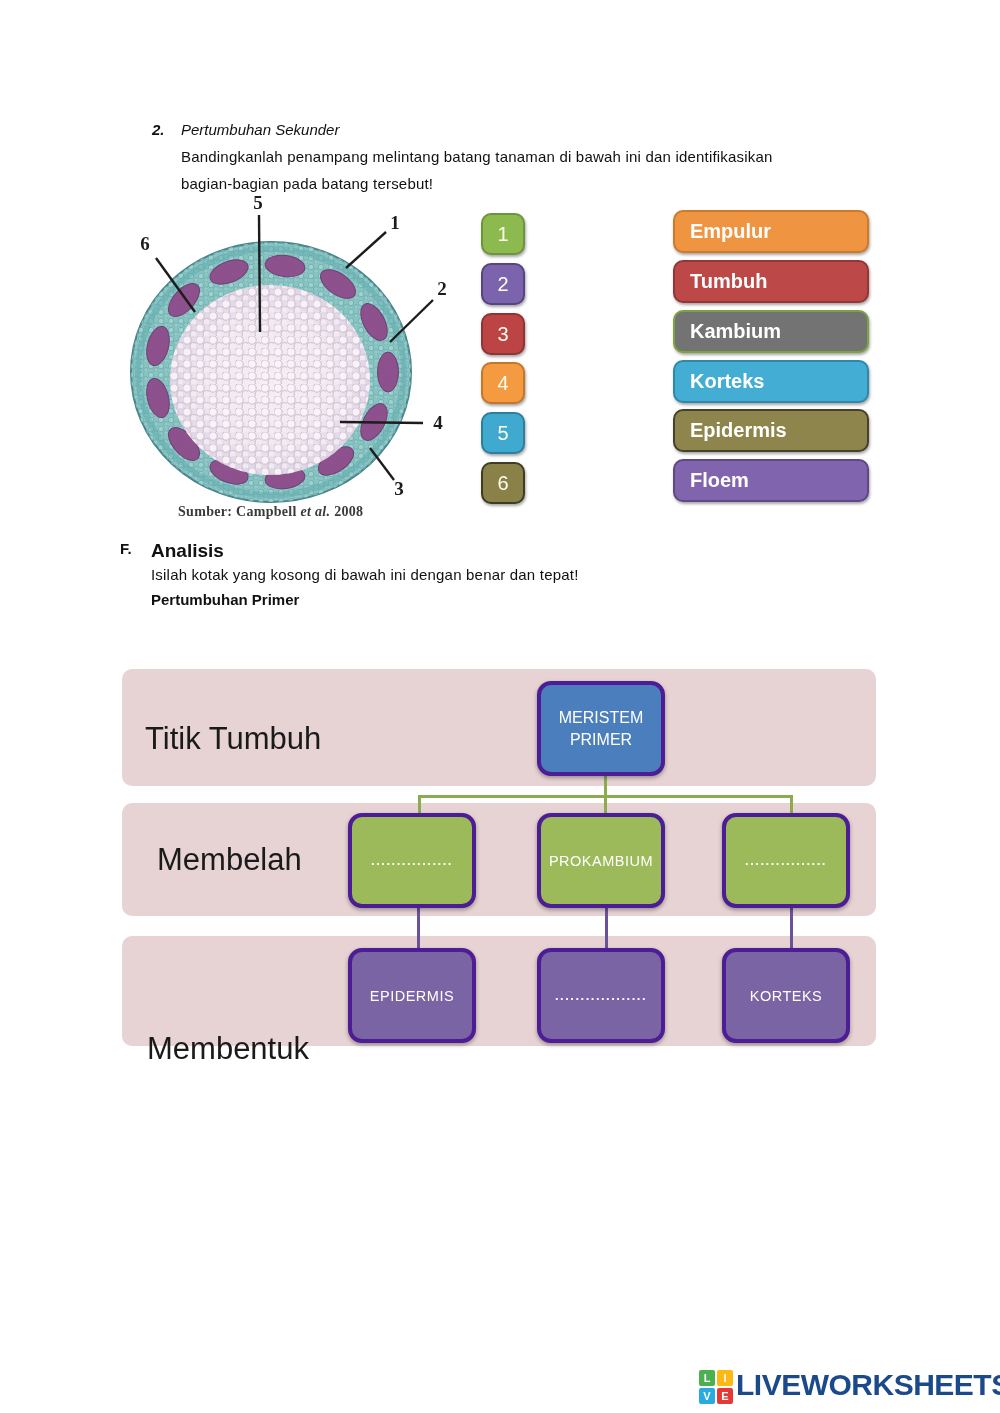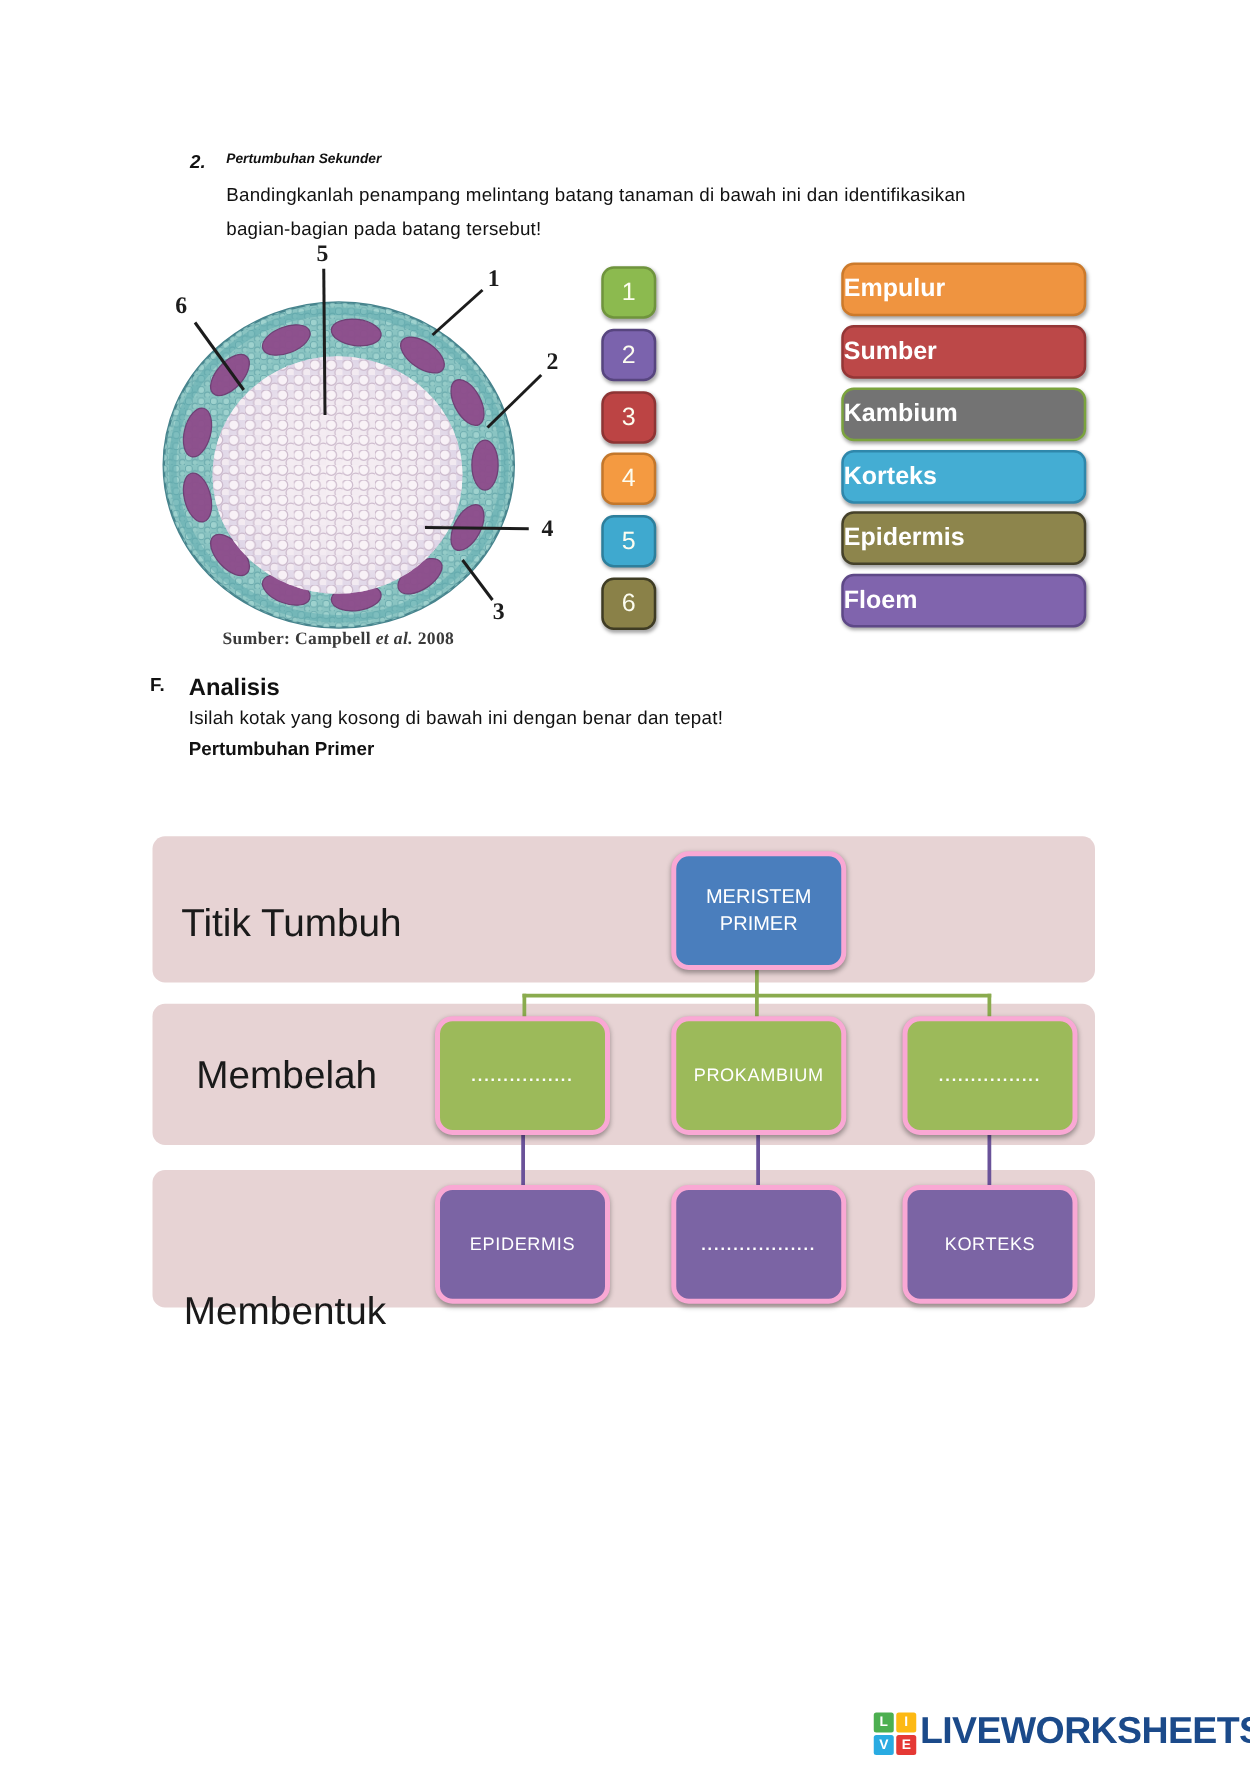--- a/index.html
+++ b/index.html
@@ -5,54 +5,54 @@
   :root{
     --band:#e7d3d4; --root-fill:#4a7ebd; --mid-fill:#9cba5a; --bot-fill:#7b64a4;
     --conn-top:#8aab4e; --conn-bot:#6a5299; --brand:#1b4a8a;
   }
   *{margin:0;padding:0;box-sizing:border-box;}
   body{background:#ffffff;font-family:"Liberation Sans",sans-serif;}
   .page{position:relative;width:1000px;height:1413px;background:#ffffff;overflow:hidden;}
 
   
   .h-num{position:absolute;left:152px;top:121px;font-size:15px;font-weight:bold;font-style:italic;color:#111;}
-  .h-title{position:absolute;left:181px;top:121px;font-size:11px;font-weight:bold;font-style:italic;color:#111;}
+  .h-title{position:absolute;left:181px;top:121px;font-size:15px;font-weight:normal;font-style:italic;color:#111;}
   .h-line1{position:absolute;left:181px;top:148px;font-size:15px;color:#111;letter-spacing:.2px;}
   .h-line2{position:absolute;left:181px;top:175px;font-size:15px;color:#111;letter-spacing:.2px;}
 
   
   .fig{position:absolute;left:118px;top:192px;width:345px;height:312px;}
   .fig-caption{position:absolute;left:178px;top:504px;font-family:"Liberation Serif",serif;font-weight:bold;
     font-size:14px;color:#3a3a3a;letter-spacing:.3px;}
 
   
   .chip{position:absolute;left:481px;width:44px;height:42px;border:2px solid;border-radius:10px;
     color:#fdfdf0;font-size:20px;text-align:center;line-height:38px;box-shadow:1px 2px 3px rgba(0,0,0,.35);}
 
   
   .ans{position:absolute;left:673px;width:196px;height:43px;border:2px solid;border-radius:10px;
-    color:#ffffff;font-size:20px;font-weight:bold;line-height:39px;
+    color:#ffffff;font-size:20px;font-weight:bold;line-height:39px;padding-left:15px;
     box-shadow:1px 2px 3px rgba(0,0,0,.35);}
 
   
   .a-letter{position:absolute;left:120px;top:540px;font-size:15px;font-weight:bold;color:#111;}
   .a-title{position:absolute;left:151px;top:540px;font-size:19px;font-weight:bold;color:#111;}
   .a-instruction{position:absolute;left:151px;top:566px;font-size:15px;color:#111;letter-spacing:.2px;text-align:center;}
   .a-subtitle{position:absolute;left:151px;top:591px;font-size:15px;font-weight:bold;color:#111;}
 
   
   .band{position:absolute;left:122px;width:754px;background:var(--band);border-radius:10px;}
   .band1{top:669px;height:117px;}
   .band2{top:803px;height:113px;}
   .band3{top:936px;height:110px;}
   .row-label{position:absolute;font-size:31px;color:#1a1a1a;z-index:3;}
   .rl1{left:145px;top:709px;margin-top:12px;}
   .rl2{left:157px;top:842px;}
   .rl3{left:147px;top:1031px;}
-  .node{position:absolute;width:140px;height:95px;border:4px solid #f9a8d4;border-radius:14px;z-index:2;
+  .node{position:absolute;width:128px;height:95px;border:4px solid #4c1d95;border-radius:14px;z-index:2;
     display:flex;flex-direction:column;align-items:center;justify-content:center;
     color:#ffffff;box-shadow:0 2px 4px rgba(0,0,0,.35);text-align:center;}
   .node-root{left:537px;top:681px;background:var(--root-fill);font-size:16px;line-height:1.35;}
   .node-mid{top:813px;background:var(--mid-fill);font-size:14.5px;letter-spacing:.5px;}
   .node-bot{top:948px;background:var(--bot-fill);font-size:14.5px;letter-spacing:.5px;}
   .nx1{left:348px;} .nx2{left:537px;} .nx3{left:722px;}
   .dots{letter-spacing:1.5px;font-weight:bold;font-size:13px;}
   .conn{position:absolute;z-index:1;}
   .conn-green{background:var(--conn-top);}
   .conn-purple{background:var(--conn-bot);}
@@ -140,21 +140,21 @@
   <div class="fig-caption"><span>Sumber: Campbell </span><i>et al.</i><span> 2008</span></div>
 
   <div class="chip" style="top: 213px; background-color: rgb(140, 186, 79); border-color: rgb(111, 148, 61);">1</div>
   <div class="chip" style="top: 263px; background-color: rgb(123, 99, 173); border-color: rgb(87, 69, 127);">2</div>
   <div class="chip" style="top: 313px; background-color: rgb(188, 68, 68); border-color: rgb(142, 52, 52);">3</div>
   <div class="chip" style="top: 362px; background-color: rgb(244, 154, 65); border-color: rgb(195, 119, 43);">4</div>
   <div class="chip" style="top: 412px; background-color: rgb(63, 169, 207); border-color: rgb(45, 127, 156);">5</div>
   <div class="chip" style="top: 462px; background-color: rgb(138, 129, 72); border-color: rgb(63, 60, 36);">6</div>
 
   <div class="ans" style="top: 210px; background-color: rgb(239, 148, 64); border-color: rgb(204, 122, 43);">Empulur</div>
-  <div class="ans" style="top: 260px; background-color: rgb(188, 72, 72); border-color: rgb(148, 54, 54);">Sumber</div>
+  <div class="ans" style="top: 260px; background-color: rgb(188, 72, 72); border-color: rgb(148, 54, 54);">Tumbuh</div>
   <div class="ans" style="top: 310px; background-color: #737373; border-color: rgb(123, 163, 62);">Kambium</div>
   <div class="ans" style="top: 360px; background-color: rgb(68, 173, 211); border-color: rgb(47, 135, 171);">Korteks</div>
   <div class="ans" style="top: 409px; background-color: rgb(141, 133, 76); border-color: rgb(69, 65, 42);">Epidermis</div>
   <div class="ans" style="top: 459px; background-color: rgb(128, 100, 173); border-color: rgb(94, 72, 135);">Floem</div>
 
   <div class="a-letter">F.</div>
   <div class="a-title">Analisis</div>
   <div class="a-instruction">Isilah kotak yang kosong di bawah ini dengan benar dan tepat!</div>
   <div class="a-subtitle">Pertumbuhan Primer</div>
 

